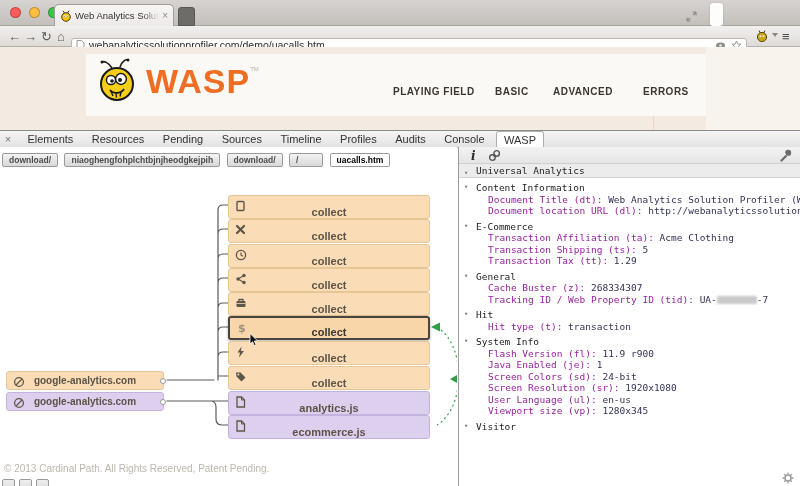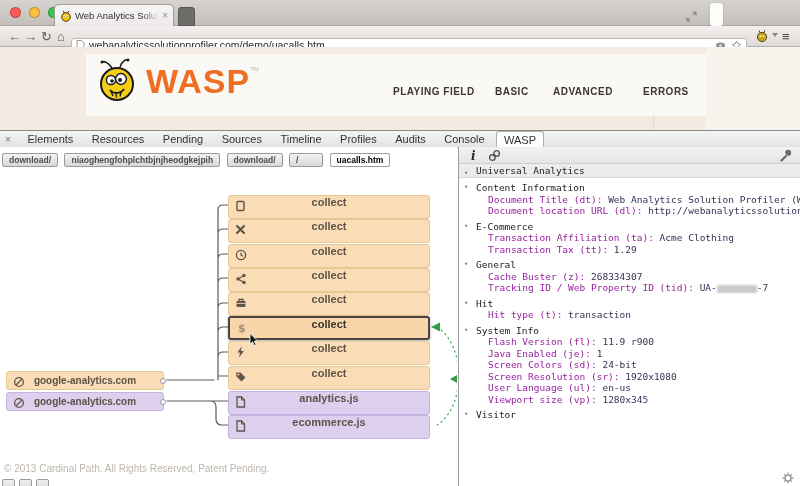--- a/index.html
+++ b/index.html
@@ -57,21 +57,21 @@
 
   
   .tree-pane { position:absolute; left:0; top:0; width:457px; height:339px; background:#fff; overflow:hidden; }
   .filetabs { position:absolute; left:2px; top:2px; white-space:nowrap; }
   .ftab { display:inline-block; padding:1px 6px; margin-right:2px; font-size:8.5px; font-weight:bold; color:#4c4c4c;
     background:linear-gradient(#f3f3f3,#d8d8d8); border:1px solid #9b9b9b; border-radius:2px; line-height:10px; }
   .ftab.slash { min-width:34px; text-align:left; }
   .ftab.active { background:#fff; color:#000; }
   .tree-svg { position:absolute; left:0; top:0; pointer-events:none; }
   .tnode { position:absolute; left:228px; width:202px; height:24px; background:#fadcb6; border:1px solid #e6c695;
-    border-radius:3px; display:flex; align-items:flex-start; justify-content:center;
+    border-radius:3px; display:flex; align-items:flex-end; justify-content:center;
     font-size:11px; font-weight:600; color:#5c5347; }
   .tnode.purple { background:#ddd0ee; border-color:#c4b3de; }
   .tnode.sel { background:#f9d6a9; border:2px solid #494440; font-weight:bold; color:#3a352d;
     box-shadow:0 1px 3px rgba(0,0,0,.3); }
   .nicon { position:absolute; left:5px; top:3px; width:13px; height:13px; display:flex; align-items:center; justify-content:center; }
   .src { position:absolute; left:6px; width:158px; height:19px; background:#fadcb6; border:1px solid #e6c695;
     border-radius:3px; display:flex; align-items:center; justify-content:center; font-size:10px; font-weight:600; color:#5c5347; }
   .src.purple { background:#ddd0ee; border-color:#c4b3de; }
   .src .dot { position:absolute; right:-3px; top:6px; width:6px; height:6px; background:#fff; border:1px solid #999; border-radius:50%; }
   .tree-footer { position:absolute; left:4px; top:316px; font-size:10px; color:#bdb6ad; white-space:nowrap; }
@@ -373,20 +373,21 @@
             <span>Content Information</span>
           </div>
           <div class="kv"><span class="k">Document Title (dt):</span> <span class="v">Web Analytics Solution Profiler (WASP) …</span></div>
           <div class="kv"><span class="k">Document location URL (dl):</span> <span class="v">http://webanalyticssolutionprofi…</span></div>
 
           <div class="sec-h">
             <span class="tri">▾</span>
             <span>E-Commerce</span>
           </div>
           <div class="kv"><span class="k">Transaction Affiliation (ta):</span> <span class="v">Acme Clothing</span></div>
+          <div class="kv"><span class="k">Transaction Shipping (ts):</span> <span class="v">5</span></div>
           <div class="kv"><span class="k">Transaction Tax (tt):</span> <span class="v">1.29</span></div>
 
           <div class="sec-h">
             <span class="tri">▾</span>
             <span>General</span>
           </div>
           <div class="kv"><span class="k">Cache Buster (z):</span> <span class="v">268334307</span></div>
           <div class="kv"><span class="k">Tracking ID / Web Property ID (tid):</span> <span class="v">UA-</span><span class="redact"></span><span class="v">-7</span></div>
 
           <div class="sec-h">

